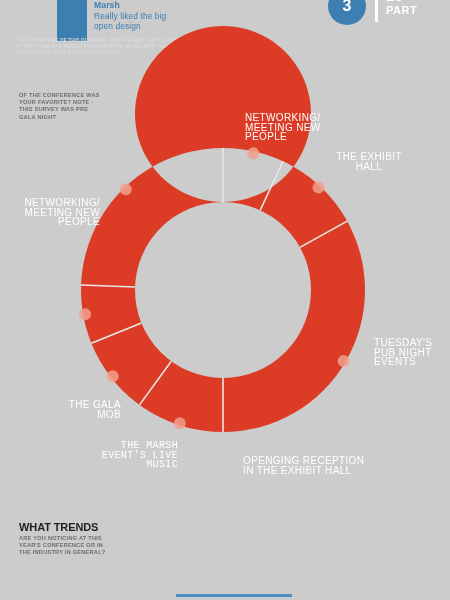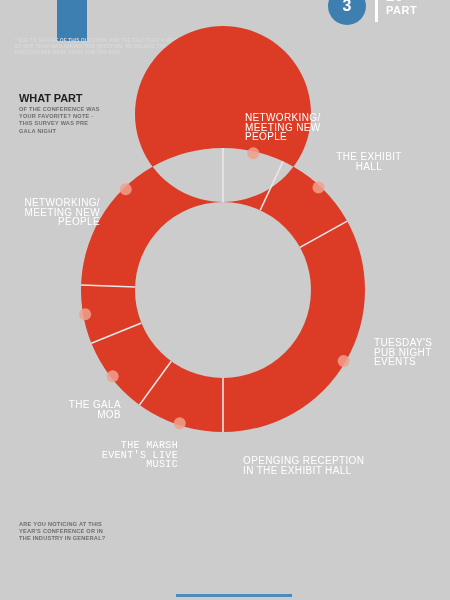--- a/index.html
+++ b/index.html
@@ -180,35 +180,39 @@
     font-weight: bold;
     letter-spacing: 1px;
     text-align: center;
   }
 </style>
 </head>
 <body>
 
 <div id="testimonial">
   <div id="testimonial-swatch"></div>
+  <div id="testimonial-text">
+    <span id="testimonial-name">Marsh</span>
+    <span id="testimonial-quote">Really liked the big
+open design</span>
+  </div>
 </div>
 
 <div id="footnote">* DUE TO NATURE OF THIS QUESTION, AND THE FACT THAT A MEMBER
 OF OUR TEAM WAS ASKING THIS QUESTION, WE BELIEVE THE
 PARTICIPANTS WERE BEING FAR TOO KIND.</div>
 
 <div id="stat-circle">3</div>
 <div id="stat-divider"></div>
 <div id="stat-years">
   <span id="stat-years-number">20 +</span>
   <span id="stat-years-label">PART</span>
 </div>
 
 <div class="section-block" id="what-part">
-  <p class="section-title">WHAT PART</p>
   <p class="section-sub">OF THE CONFERENCE WAS
 YOUR FAVORITE? NOTE -
 THIS SURVEY WAS PRE
 GALA NIGHT</p>
 </div>
 
 <svg id="donut-wrap" viewBox="0 0 450 600" width="450" height="600" xmlns="http://www.w3.org/2000/svg">
     <path d="M 223 148 A 142 142 0 1 1 222.99 148 Z M 223 202 A 88 88 0 1 0 222.99 202 Z" fill="#dc3b26" fill-rule="evenodd"></path>
     <line x1="223" y1="202" x2="223" y2="148" stroke="#e8e8e8" stroke-width="1.6"></line>
     <circle cx="253.30154595133442" cy="153.31855900320932" r="6" fill="#f0a08c" opacity="0.85"></circle>
@@ -240,19 +244,20 @@
 <div class="slice-label align-right" id="label-marsh-music">THE MARSH
 EVENT'S LIVE
 MUSIC</div>
 <div class="slice-label align-right" id="label-flash-mob">THE GALA
 MOB</div>
 <div class="slice-label align-right" id="label-networking-left">NETWORKING/
 MEETING NEW
 PEOPLE</div>
 
 <div class="section-block" id="what-trends">
+  <p class="section-title">WHAT TRENDS</p>
   <p class="section-sub">ARE YOU NOTICING AT THIS
 YEAR'S CONFERENCE OR IN
 THE INDUSTRY IN GENERAL?</p>
 </div>
 
 <div id="bottom-ghost"></div>
 <div id="bottom-bar"></div>
 
 </body></html>

